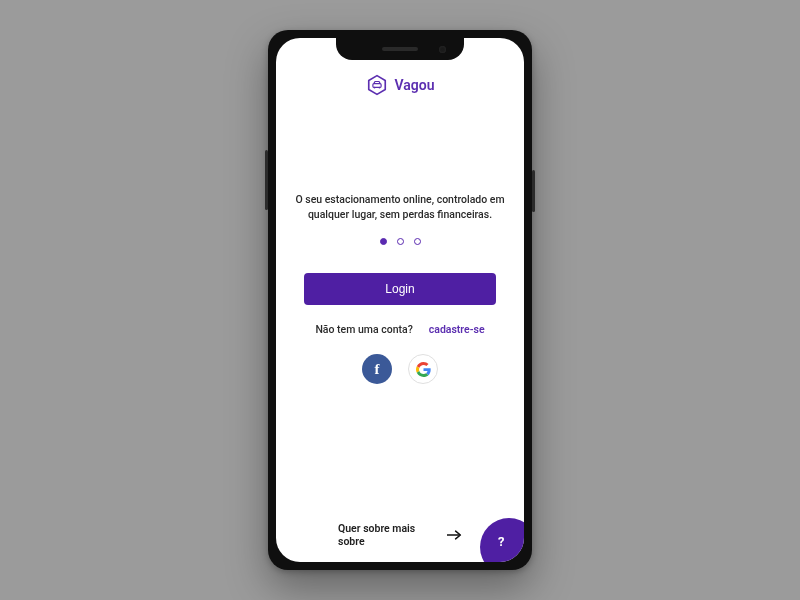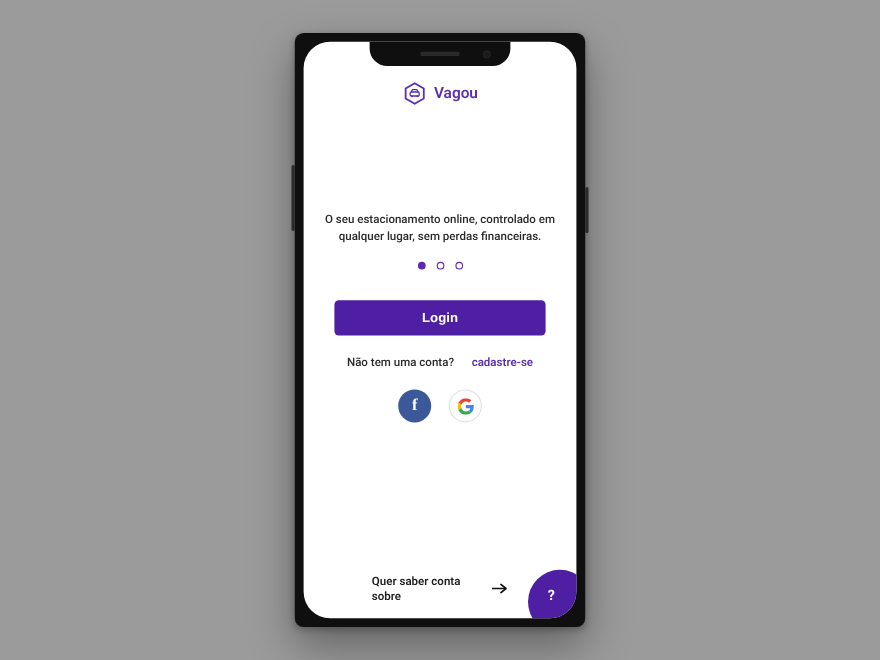--- a/index.html
+++ b/index.html
@@ -7,21 +7,21 @@
   body {
     background:#9b9b9b;
     font-family:-apple-system,BlinkMacSystemFont,"Segoe UI",Roboto,Helvetica,Arial,sans-serif;
     display:flex; align-items:center; justify-content:center;
   }
 
   
   .phone {
     width:264px; height:540px;
     background:#0f0f0f;
-    border-radius:8px;
+    border-radius:20px;
     padding:8px;
     position:relative;
     box-shadow:0 18px 40px rgba(0,0,0,.35),0 2px 6px rgba(0,0,0,.25);
   }
   .phone::before, .phone::after{ 
     content:""; position:absolute; background:#2b2b2b; width:3px; border-radius:2px;
   }
   .phone::before{ left:-3px; top:120px; height:60px; }
   .phone::after { right:-3px; top:140px; height:42px; }
 
@@ -69,21 +69,21 @@
   .dot{
     width:7px; height:7px; border-radius:50%;
     border:1.3px solid #5a2ab0; background:transparent;
   }
   .dot.active{ background:#5a2ab0; }
 
   .login-btn{
     margin-top:28px;
     width:192px; height:32px;
     background:#4f1fa3;
-    color:#fff; font-size:12px; font-weight:700;
+    color:#fff; font-size:12px; font-weight:400;
     border:none; border-radius:4px;
     display:flex; align-items:center; justify-content:center;
     cursor:pointer;
   }
 
   .signup-row{
     margin-top:18px;
     font-size:10.5px; color:#2b2b2b; font-weight:500;
     display:flex; gap:16px;
   }
@@ -165,21 +165,21 @@
         <svg width="15" height="15" viewBox="0 0 48 48">
           <path fill="#EA4335" d="M24 9.5c3.54 0 6.71 1.22 9.21 3.6l6.85-6.85C35.9 2.38 30.47 0 24 0 14.62 0 6.51 5.38 2.56 13.22l7.98 6.19C12.43 13.72 17.74 9.5 24 9.5z"></path>
           <path fill="#4285F4" d="M46.98 24.55c0-1.57-.15-3.09-.38-4.55H24v9.02h12.94c-.58 2.96-2.26 5.48-4.78 7.18l7.73 6c4.51-4.18 7.09-10.36 7.09-17.65z"></path>
           <path fill="#FBBC05" d="M10.53 28.59c-.48-1.45-.76-2.99-.76-4.59s.27-3.14.76-4.59l-7.98-6.19C.92 16.46 0 20.12 0 24c0 3.88.92 7.54 2.56 10.78l7.97-6.19z"></path>
           <path fill="#34A853" d="M24 48c6.48 0 11.93-2.13 15.89-5.81l-7.73-6c-2.15 1.45-4.92 2.3-8.16 2.3-6.26 0-11.57-4.22-13.47-9.91l-7.98 6.19C6.51 42.62 14.62 48 24 48z"></path>
         </svg>
       </div>
     </div>
 
     <div class="learn-more">
-      <span>Quer saber conta sobre</span>
+      <span>Quer sobre mais sobre</span>
       <svg width="16" height="10" viewBox="0 0 16 10">
         <line x1="0" y1="5" x2="13" y2="5" stroke="#111" stroke-width="1.6"></line>
         <polyline points="9,1 14,5 9,9" fill="none" stroke="#111" stroke-width="1.6" stroke-linecap="round" stroke-linejoin="round"></polyline>
       </svg>
     </div>
 
     <div class="help-corner">
       <span class="help-q">?</span>
     </div>
 

